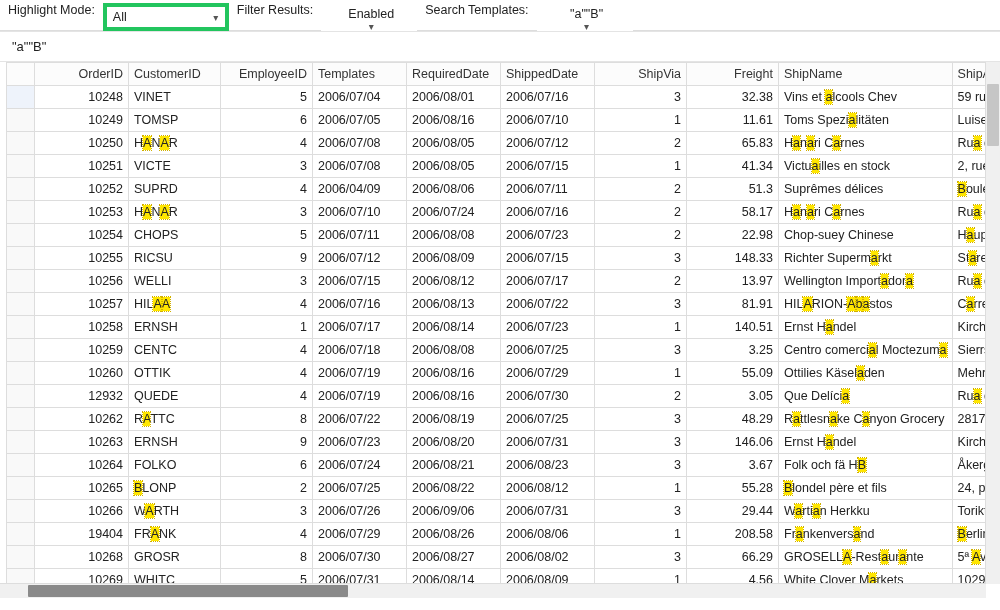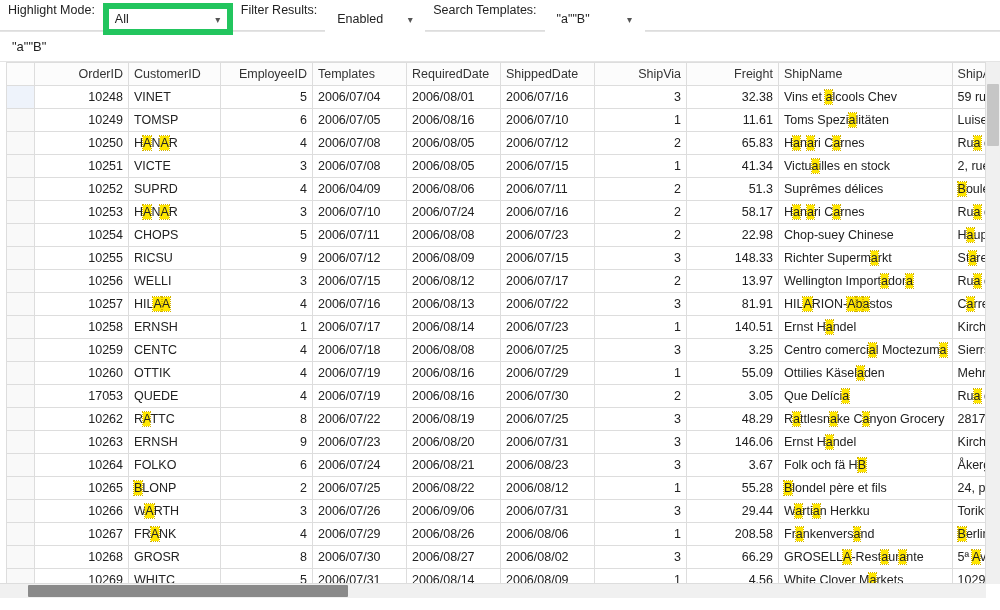--- a/index.html
+++ b/index.html
@@ -17,28 +17,28 @@
     gap: 8px;
     padding: 3px 8px;
     border-bottom: 1px solid #ddd;
     height: 24px;
   }
   .toolbar label { white-space: nowrap; }
   .combo {
     display: inline-flex;
     align-items: center;
     justify-content: space-between;
-    border: 6px solid #22c55e;
+    border: 4px solid #22c55e;
     background: #fff;
     height: 20px;
     padding: 0 2px 0 6px;
     min-width: 60px;
   }
   .combo.wide { width: 110px; }
-  .combo.med { width: 80px; }
+  .combo.med { width: 80px; flex-direction: column; }
   .combo .chev {
     width: 14px; text-align: center;
     font-size: 10px; color: #555;
   }
   .combo.nb { border-color: transparent; }
   .searchbox {
     border-top: 1px solid #e4e4e4;
     border-bottom: 1px solid #e4e4e4;
     padding: 7px 12px;
     font-size: 13px;
@@ -341,21 +341,21 @@
               <td class="c-odate">2006/07/19</td>
               <td class="c-rdate">2006/08/16</td>
               <td class="c-sdate">2006/07/29</td>
               <td class="c-svia num">1</td>
               <td class="c-freight num">55.09</td>
               <td class="c-sname">Ottilies Käsel<span class="hl">a</span>den</td>
               <td class="c-saddr">Mehrheimerstr. 369</td>
             </tr>
             <tr>
               <td class="rowhdr"></td>
-              <td class="c-orderid num">17053</td>
+              <td class="c-orderid num">12932</td>
               <td class="c-cust">QUEDE</td>
               <td class="c-emp num">4</td>
               <td class="c-odate">2006/07/19</td>
               <td class="c-rdate">2006/08/16</td>
               <td class="c-sdate">2006/07/30</td>
               <td class="c-svia num">2</td>
               <td class="c-freight num">3.05</td>
               <td class="c-sname">Que Delíci<span class="hl">a</span></td>
               <td class="c-saddr">Ru<span class="hl">a</span> d Pnificdor, 12</td>
             </tr>
@@ -419,21 +419,21 @@
               <td class="c-odate">2006/07/26</td>
               <td class="c-rdate">2006/09/06</td>
               <td class="c-sdate">2006/07/31</td>
               <td class="c-svia num">3</td>
               <td class="c-freight num">29.44</td>
               <td class="c-sname">W<span class="hl">a</span>rti<span class="hl">a</span>n Herkku</td>
               <td class="c-saddr">Toriktu 38</td>
             </tr>
             <tr>
               <td class="rowhdr"></td>
-              <td class="c-orderid num">10267</td>
+              <td class="c-orderid num">19404</td>
               <td class="c-cust">FR<span class="hl">A</span>NK</td>
               <td class="c-emp num">4</td>
               <td class="c-odate">2006/07/29</td>
               <td class="c-rdate">2006/08/26</td>
               <td class="c-sdate">2006/08/06</td>
               <td class="c-svia num">1</td>
               <td class="c-freight num">208.58</td>
               <td class="c-sname">Fr<span class="hl">a</span>nkenvers<span class="hl">a</span>nd</td>
               <td class="c-saddr"><span class="hl">B</span>erliner Pltz 43</td>
             </tr>

